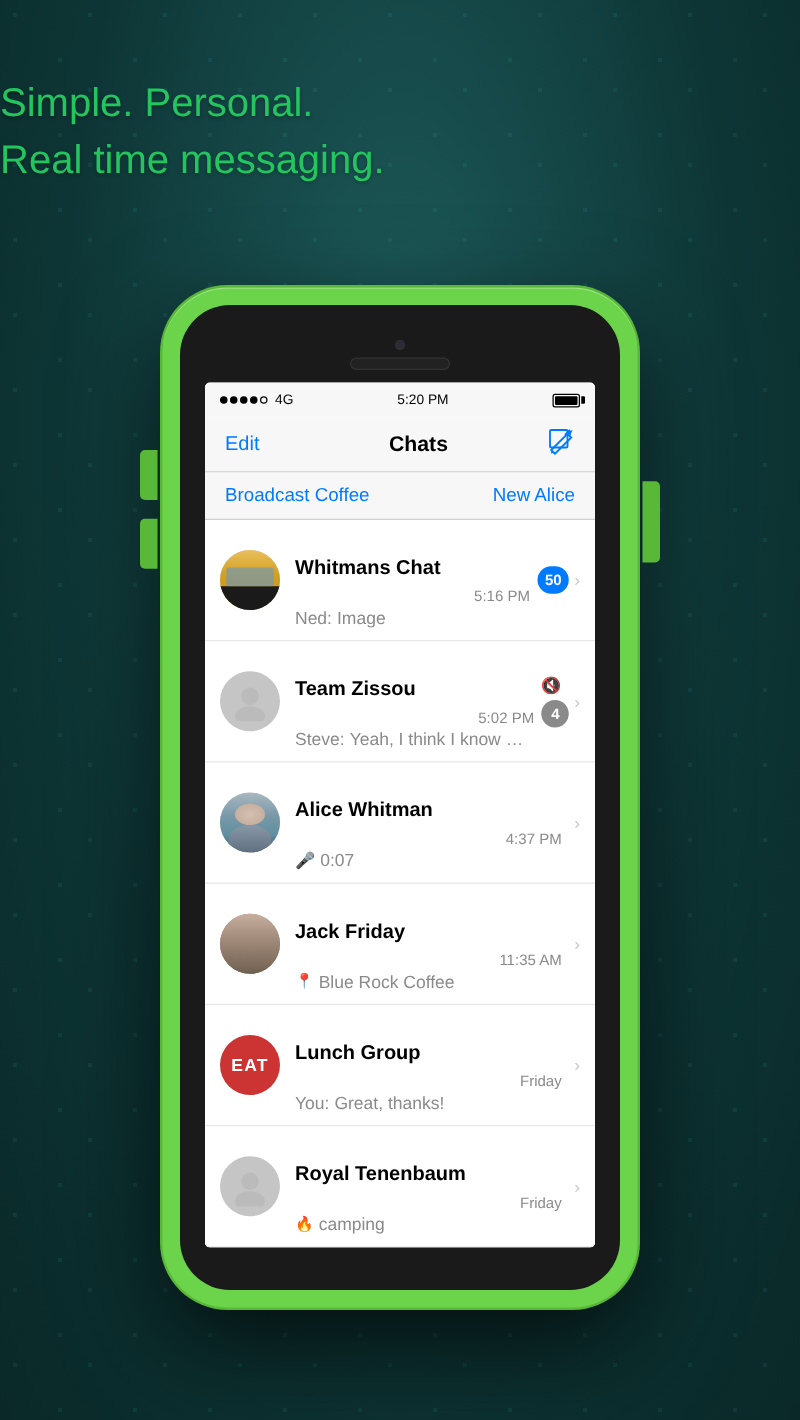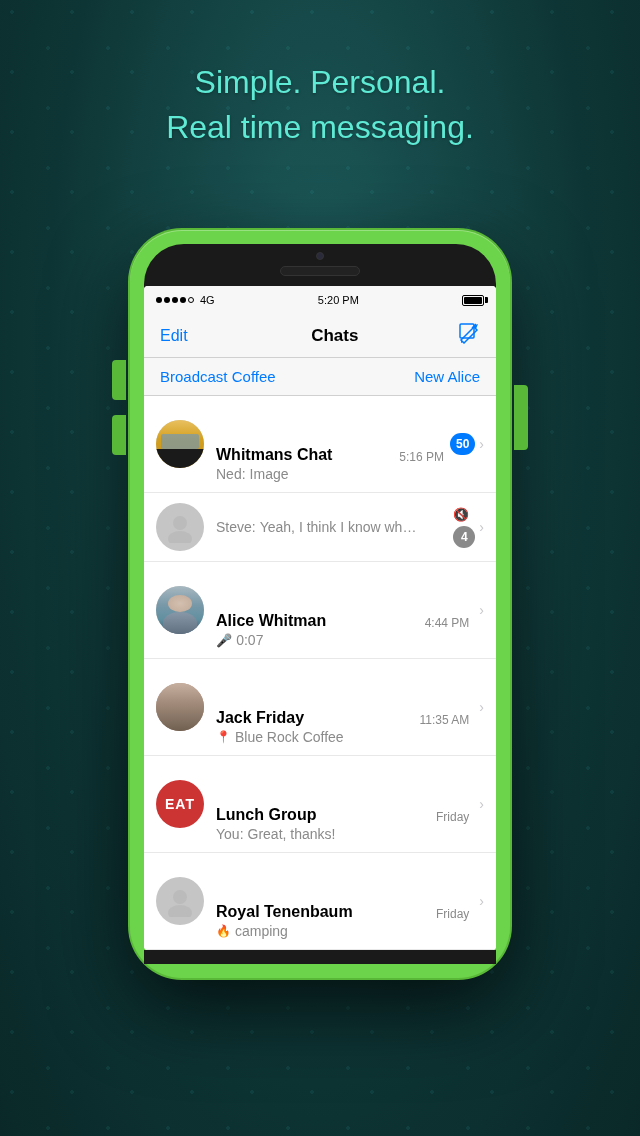--- a/index.html
+++ b/index.html
@@ -28,22 +28,21 @@
       background-image: 
         radial-gradient(circle at 20% 20%, #4dd 2px, transparent 2px),
         radial-gradient(circle at 80% 80%, #4dd 2px, transparent 2px);
       background-size: 60px 60px;
     }
 
     .tagline {
       position: absolute;
       top: 60px;
       left: 0; right: 0;
-      text-align: center;
-      color: #5eead4;
+      color: #22c55e;
       font-size: 32px;
       font-weight: 300;
       line-height: 1.4;
       z-index: 1;
       text-shadow: 0 1px 3px rgba(0,0,0,0.3);
     }
 
     .phone-wrapper {
       position: absolute;
       top: 230px;
@@ -85,21 +84,21 @@
       width: 14px;
       height: 65px;
       background: #5ab838;
       border-radius: 0 4px 4px 0;
     }
 
     
     .phone-inner {
       background: #1a1a1a;
       border-radius: 40px;
-      padding: 0;
+      padding: 20px;
       position: relative;
     }
 
     
     .phone-top-bar {
       display: flex;
       flex-direction: column;
       align-items: center;
       padding: 8px 0 10px;
       gap: 6px;
@@ -288,21 +287,21 @@
     }
 
     .chat-content {
       flex: 1;
       min-width: 0;
     }
 
     .chat-header {
       display: flex;
       justify-content: space-between;
-      align-items: flex-end;
+      align-items: center;
       margin-bottom: 2px;
     }
 
     .chat-name {
       font-size: 16px;
       font-weight: 600;
       color: #000;
     }
 
     .chat-time {
@@ -512,20 +511,24 @@
           </div>
 
           <div class="chat-item">
             <div class="avatar avatar-team">
               <svg class="person-icon" viewBox="0 0 32 32">
                 <circle cx="16" cy="12" r="7" fill="#bbb"></circle>
                 <ellipse cx="16" cy="28" rx="12" ry="8" fill="#bbb"></ellipse>
               </svg>
             </div>
             <div class="chat-content">
+              <div class="chat-header">
+                <span class="chat-name">Team Zissou</span>
+                <span class="chat-time">5:02 PM</span>
+              </div>
               <div class="chat-preview">
                 <span class="preview-sender">Steve:</span>
                 <span class="preview-text">Yeah, I think I know wha...</span>
               </div>
             </div>
             <div class="chat-meta">
               <span class="mute-icon">🔇</span>
               <div class="badge muted">4</div>
             </div>
             <span class="chevron">›</span>
@@ -534,21 +537,21 @@
           <div class="chat-item">
             <div class="avatar">
               <div class="alice-img" style="background: linear-gradient(180deg, #a8b8c0 0%, #7898a8 40%, #6090a0 70%, #405870 100%); width:100%; height:100%; position:relative;">
                 <div style="position:absolute;bottom:0;left:15%;right:15%;height:45%;background:linear-gradient(180deg,#8898a8,#607080);border-radius:50% 50% 0 0;"></div>
                 <div style="position:absolute;top:18%;left:25%;right:25%;height:36%;background:radial-gradient(#d4c0b0,#c0a898);border-radius:50%;"></div>
               </div>
             </div>
             <div class="chat-content">
               <div class="chat-header">
                 <span class="chat-name">Alice Whitman</span>
-                <span class="chat-time">4:44 PM</span>
+                <span class="chat-time">4:37 PM</span>
               </div>
               <div class="chat-preview">
                 <span class="mic-icon">🎤</span>
                 <span class="preview-text">0:07</span>
               </div>
             </div>
             <div class="chat-meta"></div>
             <span class="chevron">›</span>
           </div>
 

